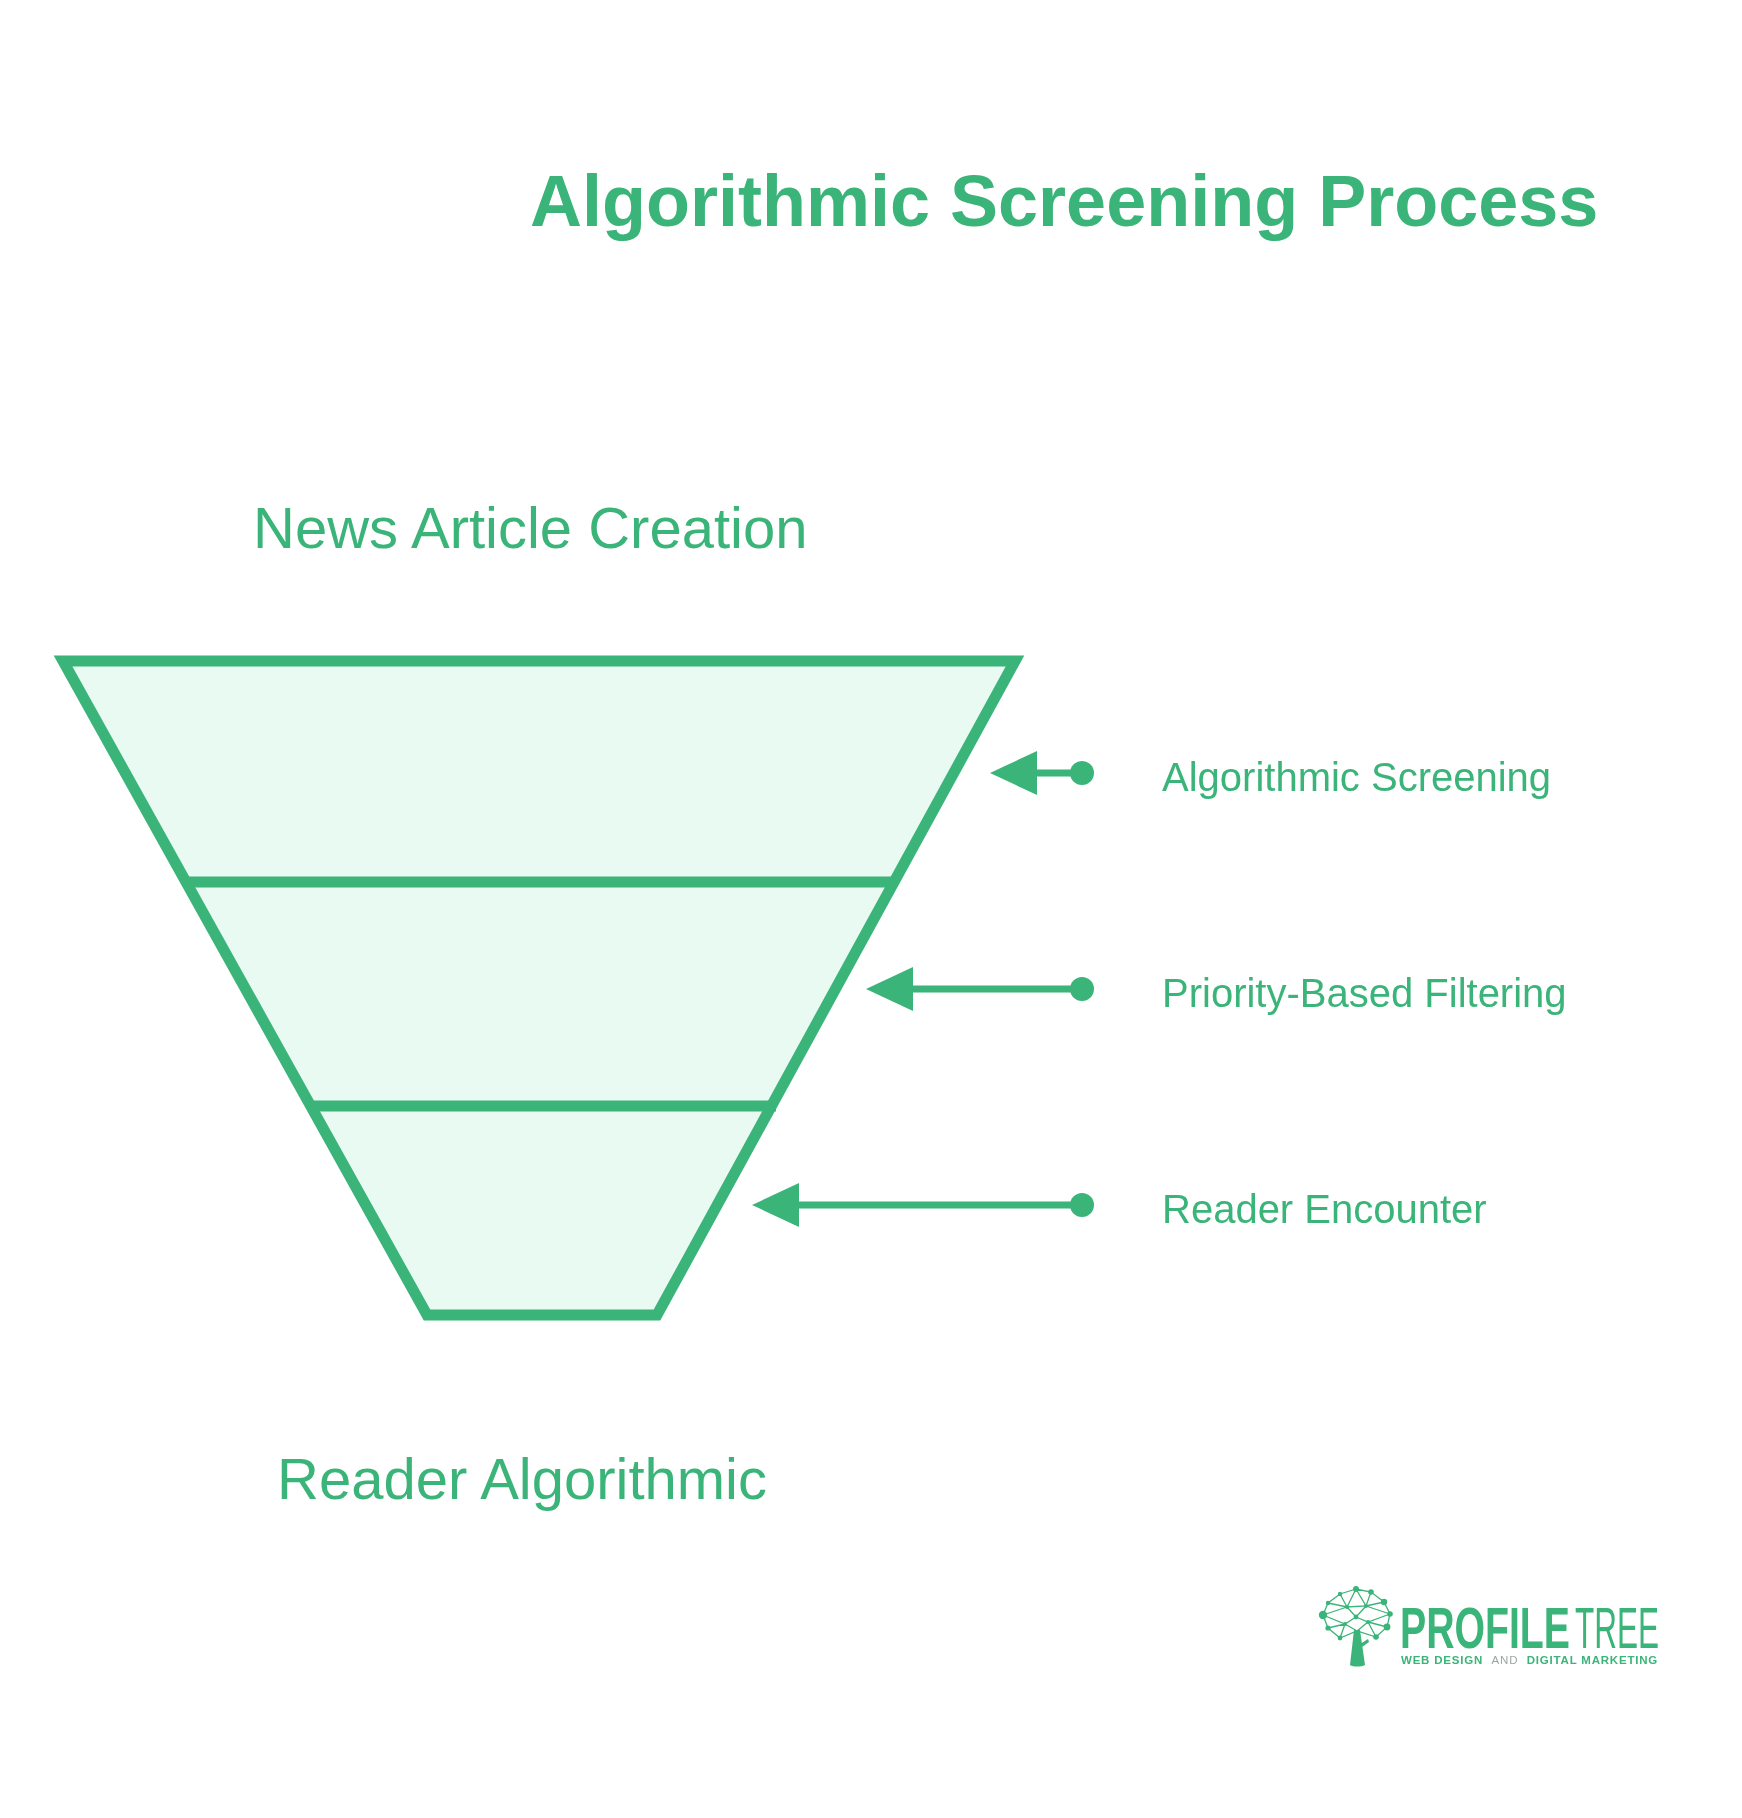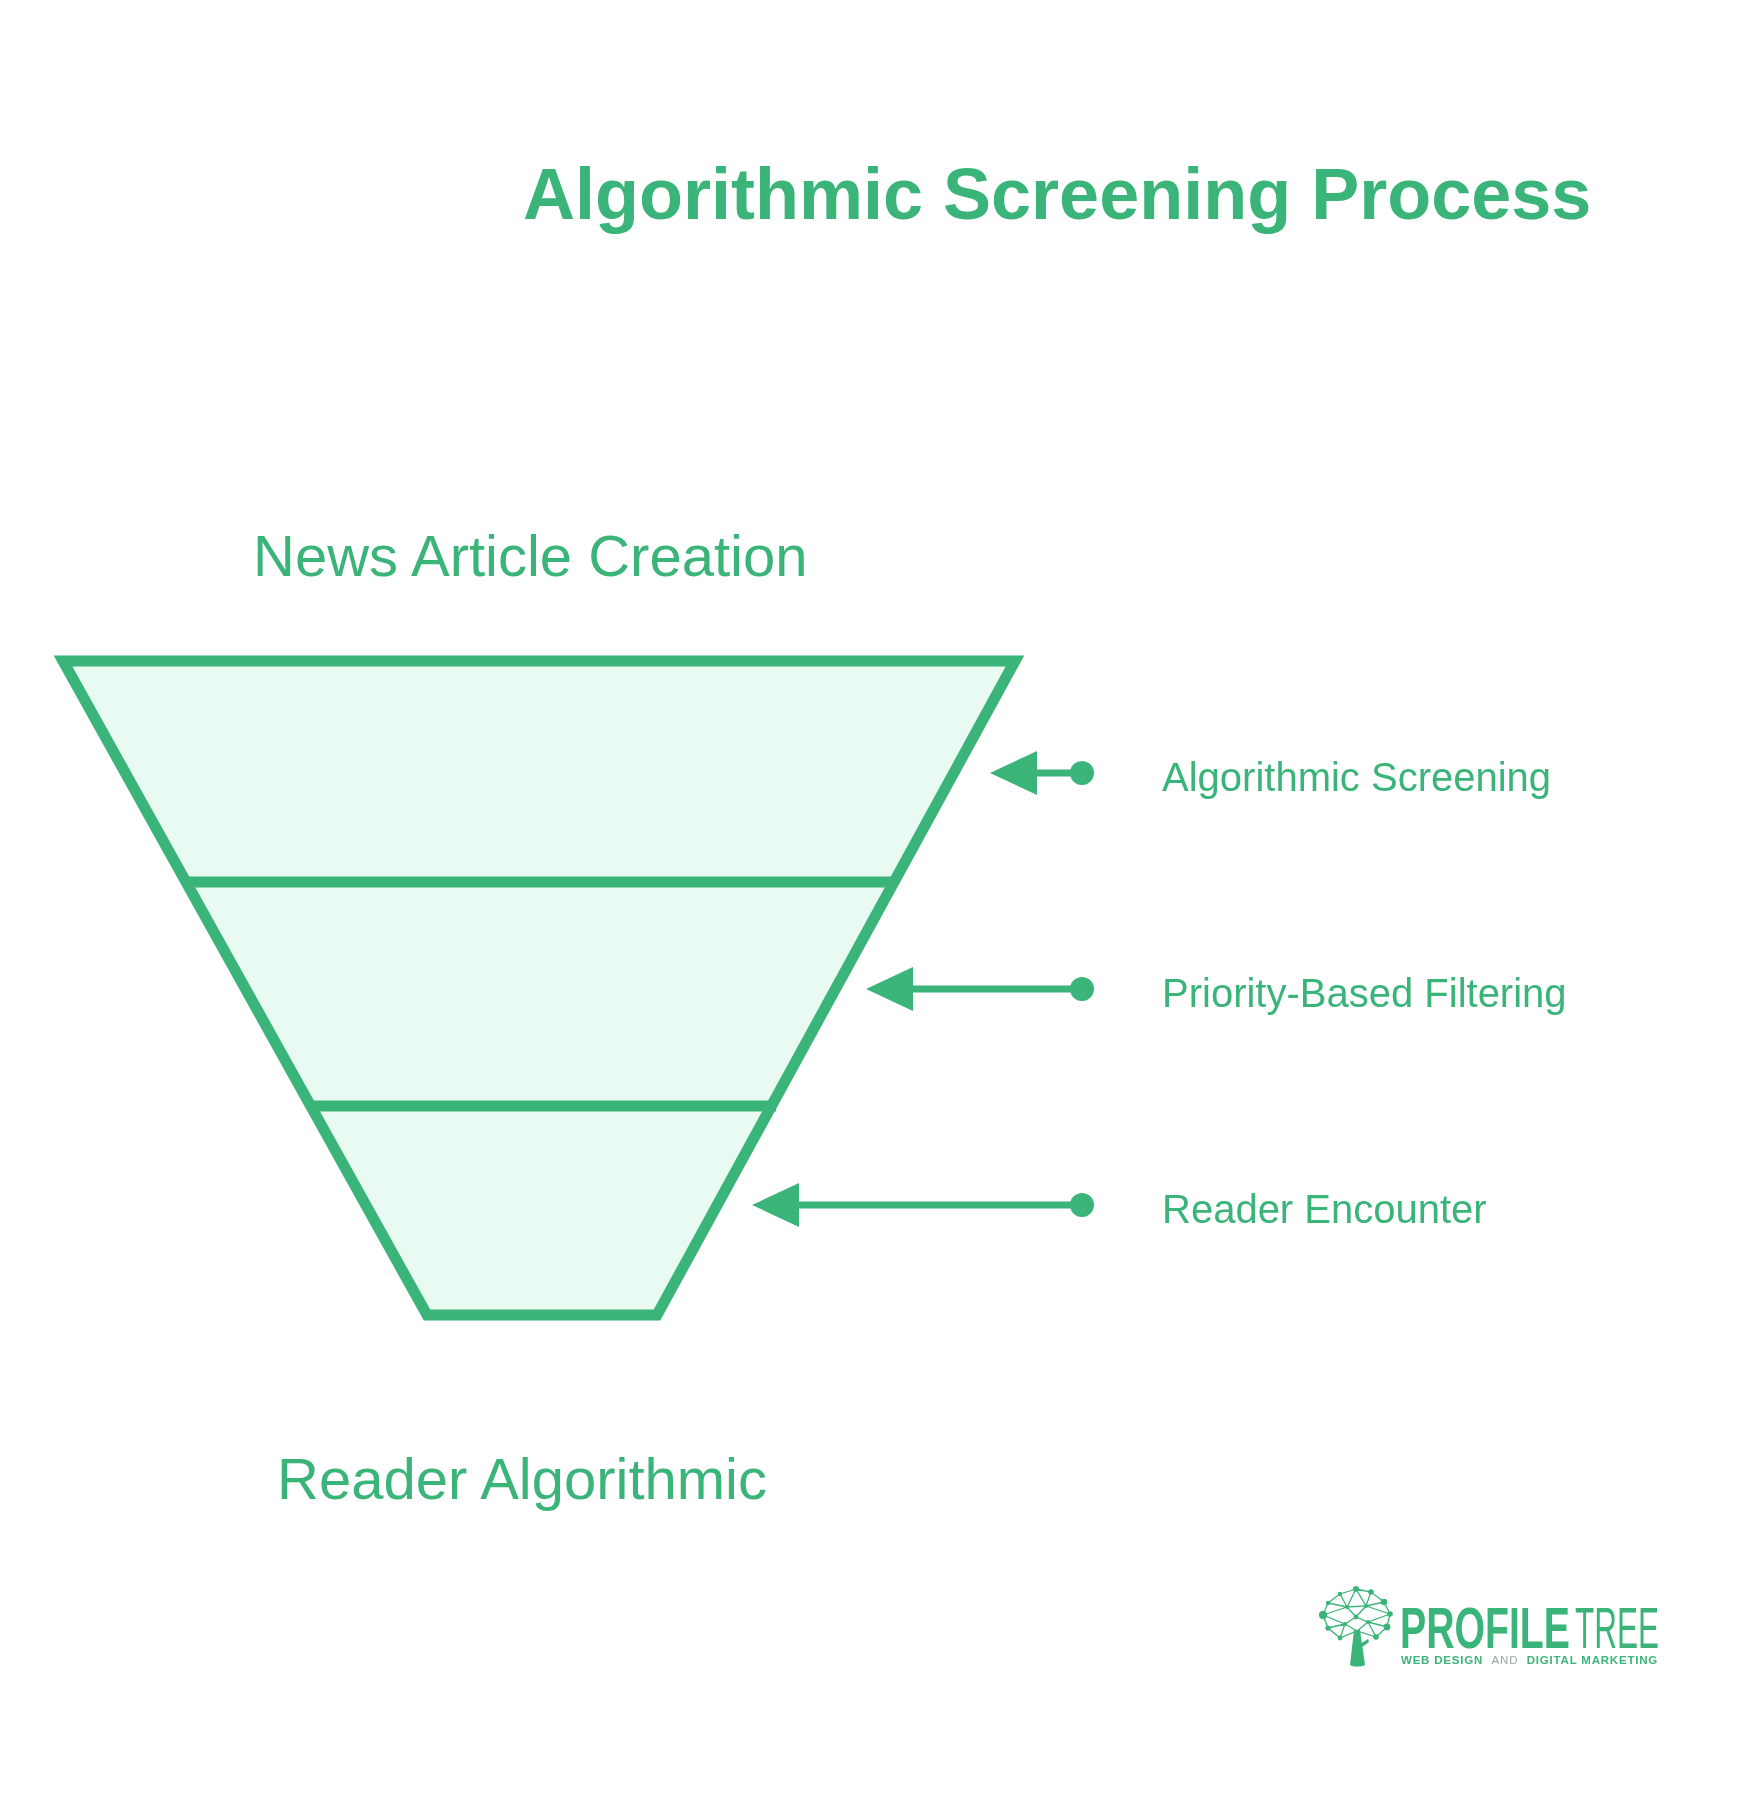--- a/index.html
+++ b/index.html
@@ -12,32 +12,32 @@
   body{
     width:1742px;height:1818px;
     background:var(--bg);
     font-family:"Liberation Sans", sans-serif;
     position:relative;
     overflow:hidden;
   }
   .canvas{position:absolute;inset:0;}
   .title{
     position:absolute;left:523px;top:158px;
-    margin:0;
+    margin:7px;
     font-size:72px;font-weight:700;line-height:1;
     color:var(--accent);
     white-space:nowrap;
   }
   .io-label{
     position:absolute;
     font-size:58px;font-weight:400;line-height:1;
     color:var(--accent);
     white-space:nowrap;
   }
-  .io-label.top{left:253px;top:527px;text-align:center;}
+  .io-label.top{left:253px;top:499px;text-align:center;}
   .io-label.bottom{left:277px;top:1450px;}
   .stage-label{
     position:absolute;left:1162px;
     transform:translateY(-50%);
     font-size:40px;font-weight:400;line-height:1.1;
     color:var(--accent);
     white-space:nowrap;
   }
   .stage-label.s1{top:777px;}
   .stage-label.s2{top:993px;}

